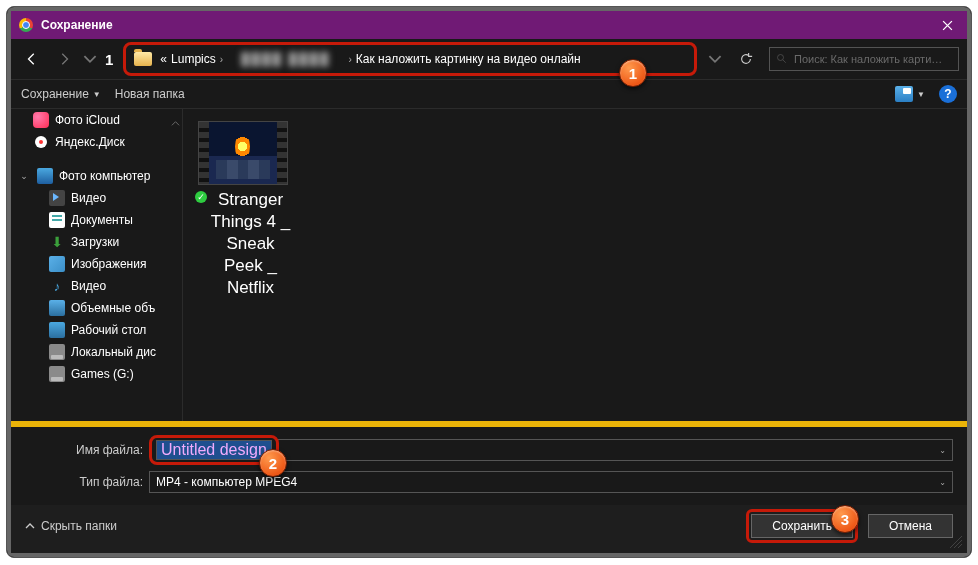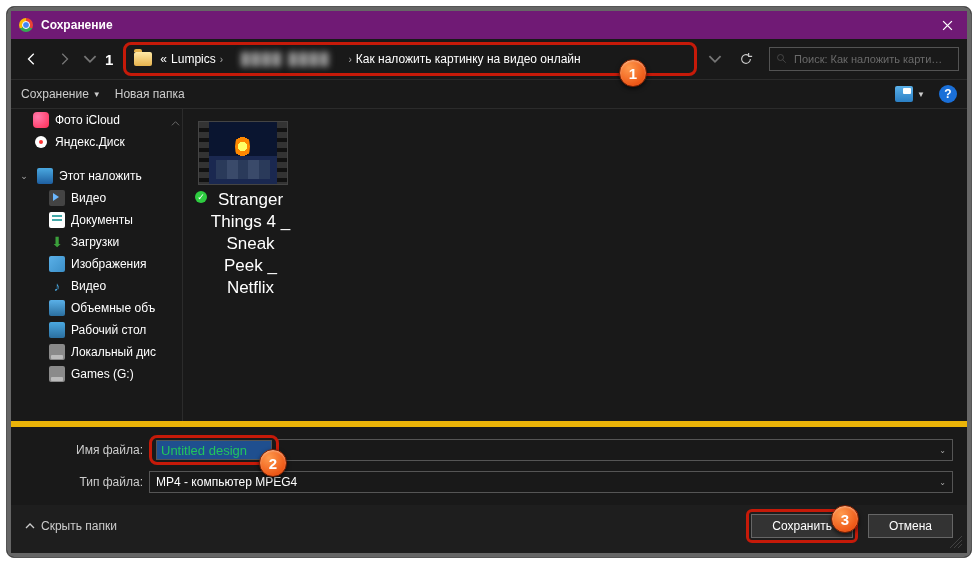--- a/index.html
+++ b/index.html
@@ -77,21 +77,21 @@
 .fstatus{display:flex;justify-content:center;align-items:flex-start;gap:3px;}
 .check{width:12px;height:12px;border-radius:50%;background:#2ecc40;color:#fff;font-size:9px;display:flex;align-items:center;justify-content:center;margin-top:2px;flex-shrink:0;}
 .fname{color:#fff;font-size:17px;line-height:1.3;word-wrap:break-word;}
 
 
 .bottom{background:#191919;border-top:6px solid #eab308;padding:8px 14px 6px;}
 .frow{display:flex;align-items:center;margin-bottom:6px;gap:6px;}
 .flabel{width:118px;text-align:right;color:#ccc;font-size:12px;}
 .finput-wrap{flex:1;position:relative;}
 .hi2{border:3px solid #c61a09;border-radius:8px;padding:2px 4px;width:130px;position:relative;}
-.finput{width:100%;height:20px;background:#333;border:1px solid #555;color:#22c55e;padding:0 4px;font-size:13px;}
+.finput{width:100%;height:20px;background:#333;border:1px solid #555;color:#f0abfc;padding:0 4px;font-size:16px;}
 .finput.sel{background:#1f4f8f;}
 .combo-full{flex:1;height:22px;background:#191919;border:1px solid #555;color:#fff;padding:0 6px;font-size:12px;display:flex;align-items:center;justify-content:space-between;}
 .combo .dd,.combo-full .dd{font-size:8px;color:#aaa;}
 
 .actions{display:flex;align-items:center;padding:4px 14px 10px;gap:10px;}
 .hide-folders{display:flex;align-items:center;gap:6px;color:#ccc;font-size:12px;}
 .hide-folders svg{width:10px;height:10px;}
 .actions .sp{flex:1;}
 .btn{height:24px;padding:0 20px;background:#333;border:1px solid #666;color:#fff;font-size:12px;display:flex;align-items:center;justify-content:center;}
 .btn-wrap{position:relative;}
@@ -204,21 +204,21 @@
                 <circle cx="8" cy="8" r="6" fill="#fff"></circle>
                 <circle cx="8" cy="8" r="2" fill="#f33"></circle>
               </svg>
             </div>
             <span>Яндекс.Диск</span>
           </div>
       <div style="height:8px"></div>
       <div class="sb-item top">
             <span class="chev">⌄</span>
             <div class="sb-ico ico-pc"></div>
-            <span>Этот наложить</span>
+            <span>Фото компьютер</span>
           </div>
       <div class="sb-item l2">
             <div class="sb-ico ico-vid"></div>
             <span>Видео</span>
           </div>
       <div class="sb-item l2">
             <div class="sb-ico ico-doc"></div>
             <span>Документы</span>
           </div>
       <div class="sb-item l2">

